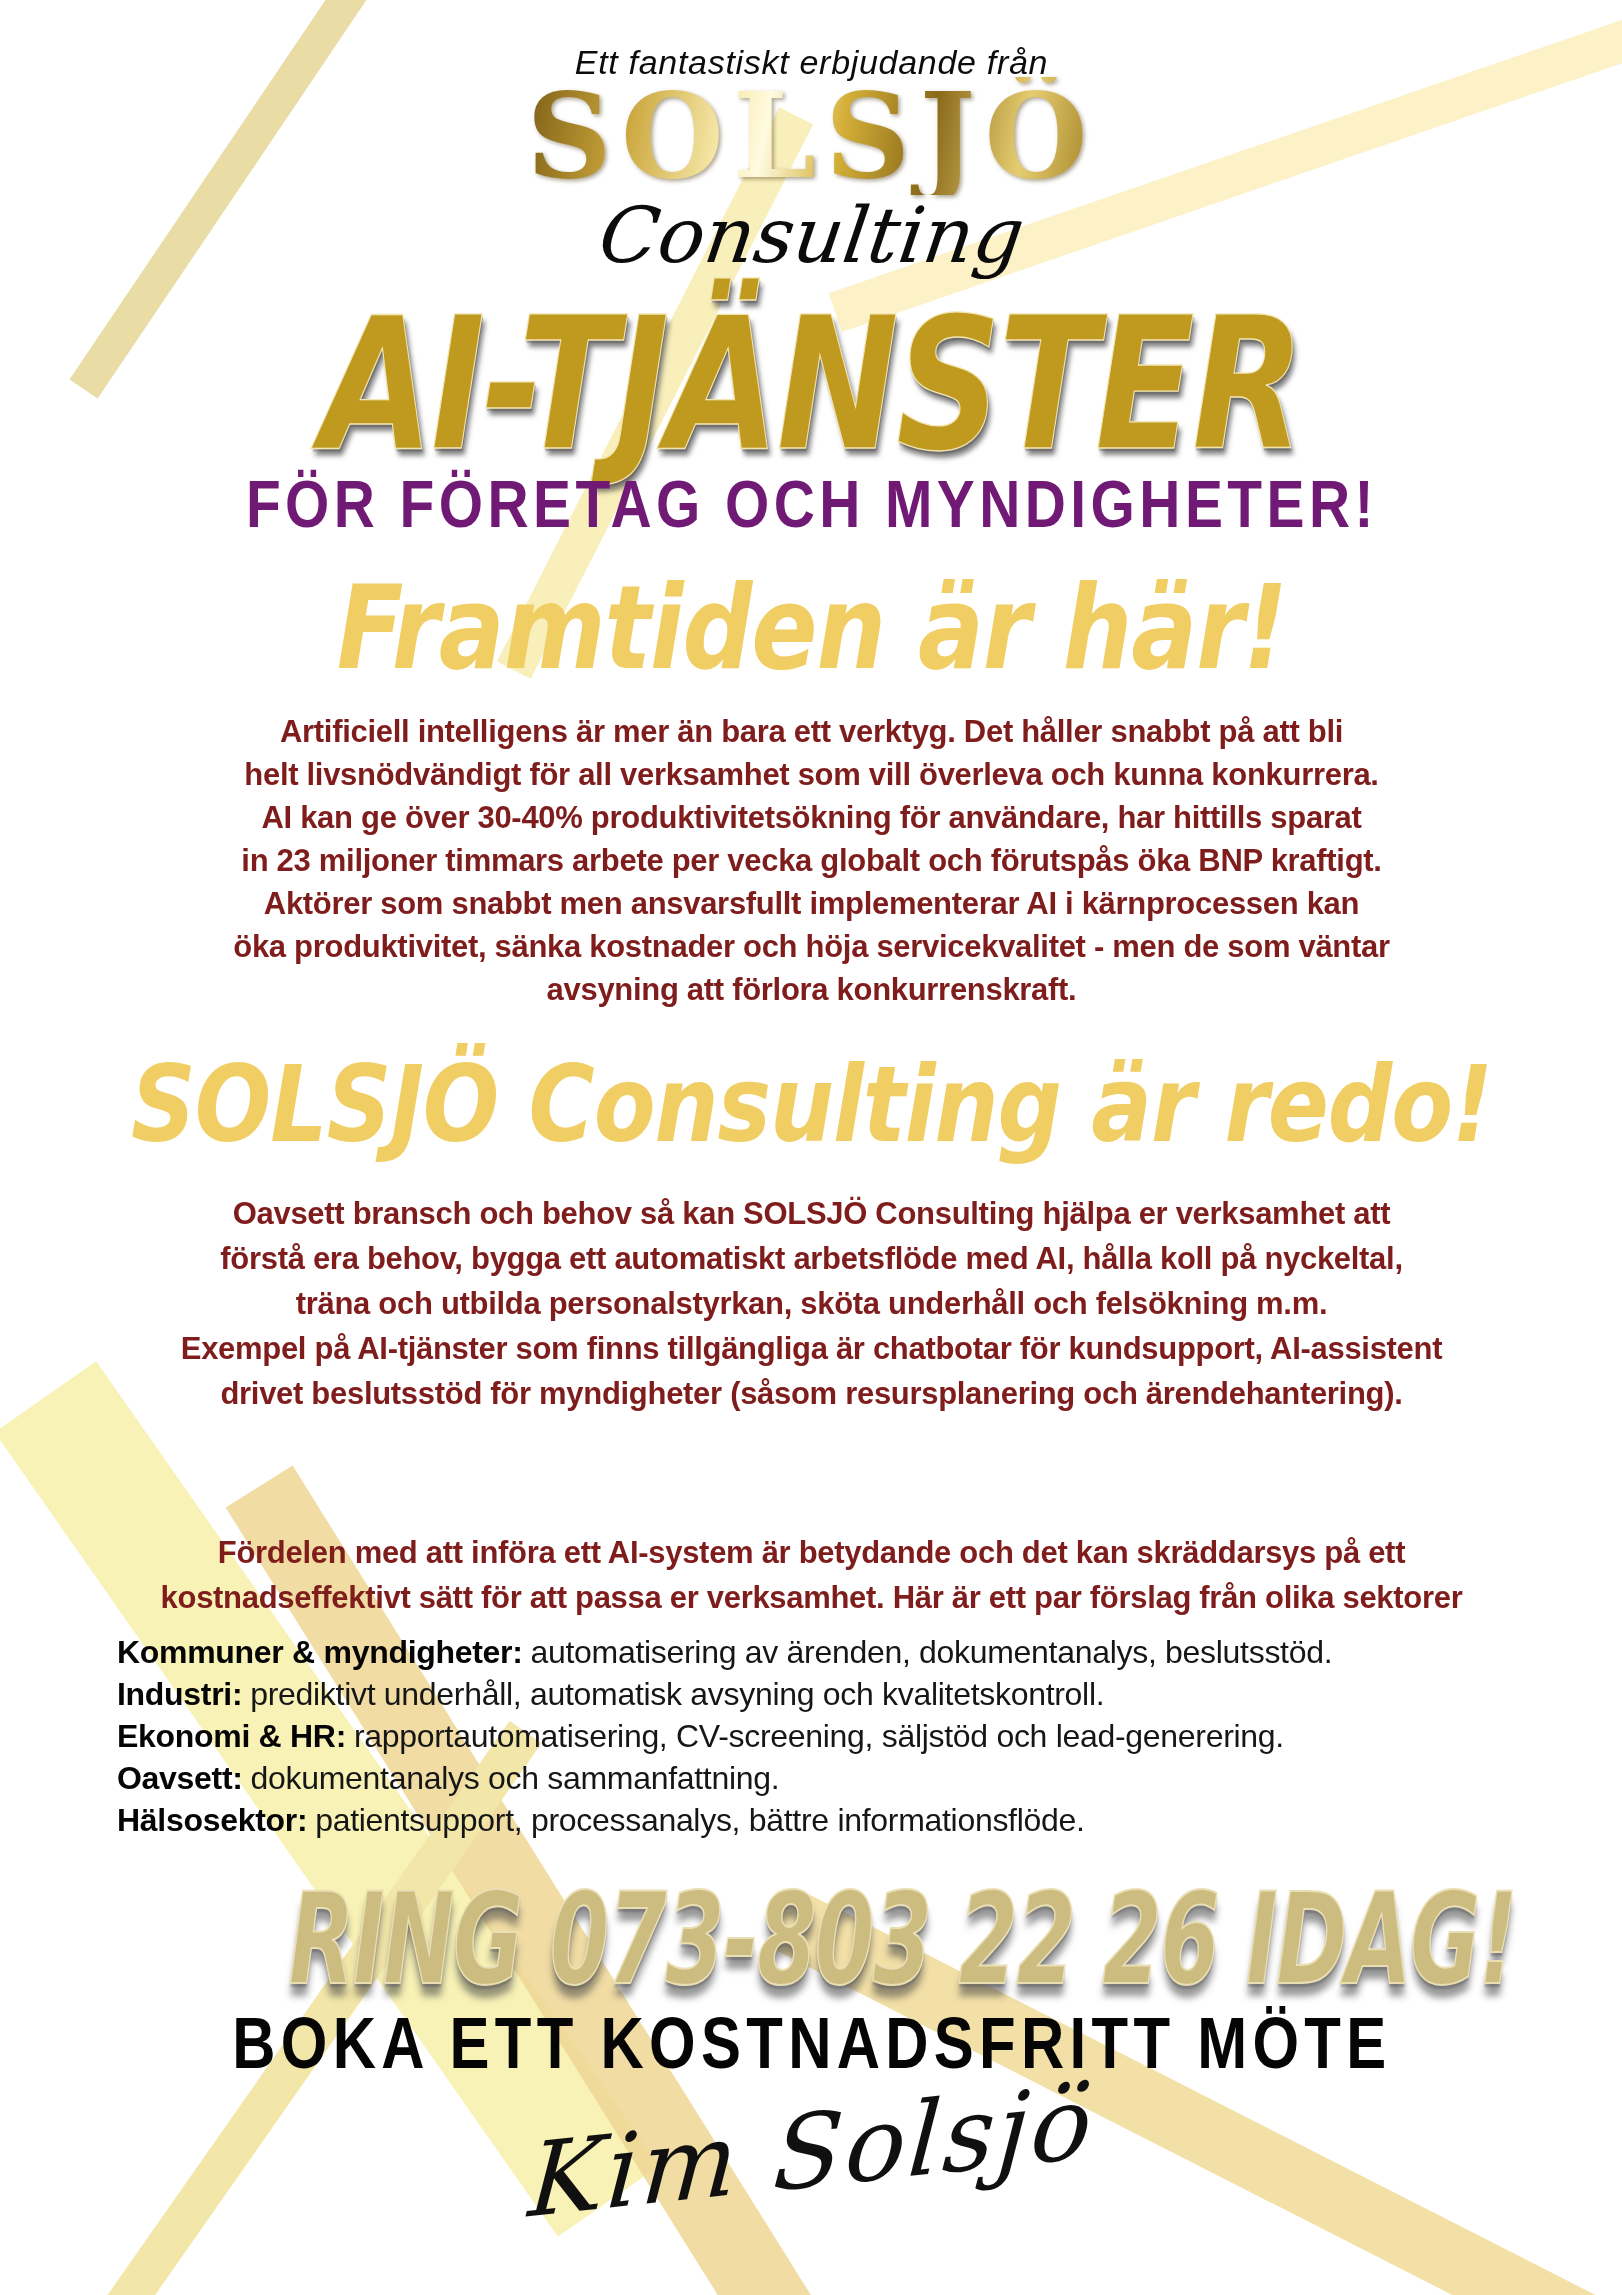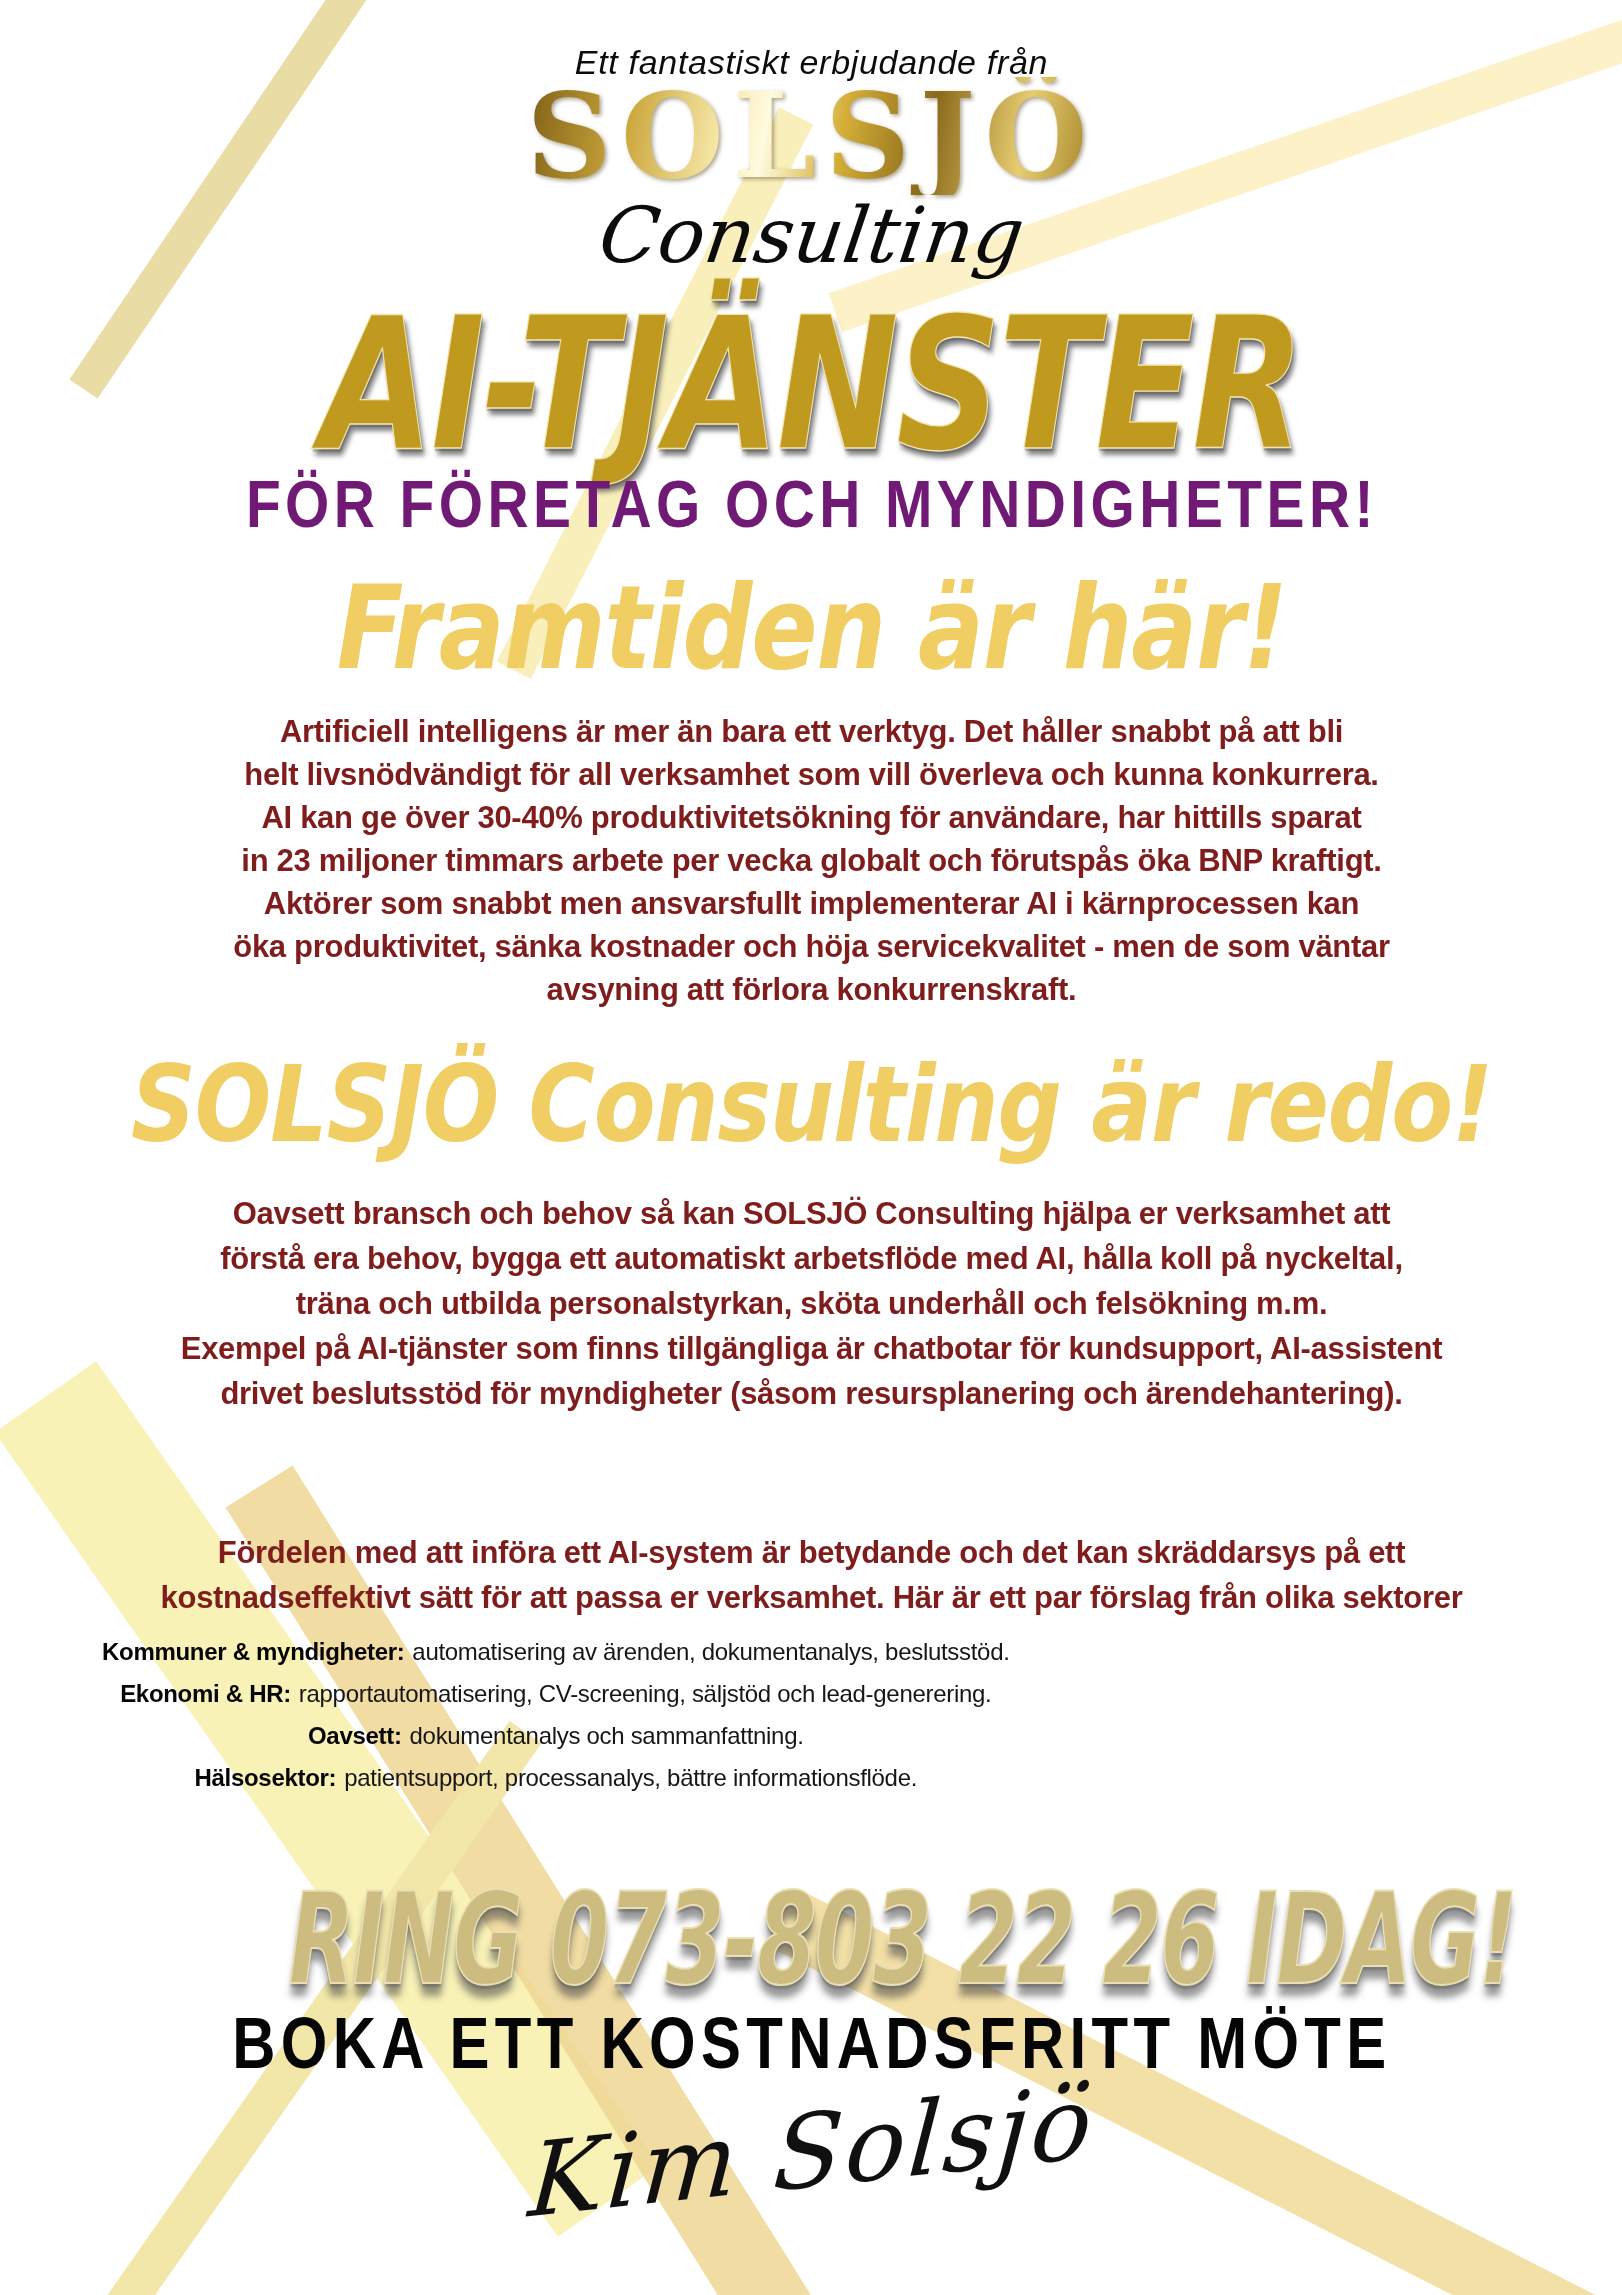--- a/index.html
+++ b/index.html
@@ -56,21 +56,21 @@
   .intro-heading{top:571px;font-size:115px;}
   .intro-heading .condense{transform:scaleX(.85);letter-spacing:-1.3px;}
   .ready-heading{top:1052px;font-size:106px;}
   .ready-heading .condense{transform:scaleX(.85);letter-spacing:-1.3px;}
 
   .para{color:#7f1d1d;font-size:31px;line-height:43px;letter-spacing:-0.3px;font-weight:bold;}
   .intro-para{top:710px;}
   .ready-para{top:1191px;line-height:45px;}
   .benefit-para{top:1530px;line-height:45px;font-size:31px;}
 
-  .sectors{position:absolute;z-index:2;left:102px;top:1631px;text-align:center;font-size:24px;line-height:42px;letter-spacing:-0.3px;}
+  .sectors{position:absolute;z-index:2;left:117px;top:1631px;text-align:left;font-size:32px;line-height:42px;letter-spacing:-0.3px;}
   .sector-label{font-weight:700;color:#050505;margin-right:7.9px;}
   .sector-text{color:#161616;}
 
   .phone{top:1877px;font-family:"DejaVu Sans", sans-serif;font-weight:700;font-style:italic;font-size:126px;line-height:1;color:var(--phone_gold);}
   .phone .condense{
     transform:scaleX(.68);letter-spacing:-2.6px;
     -webkit-text-stroke:2px #eadfb4;
     text-shadow:0 13px 9.2px rgba(70,70,70,.55), 0 3.9px 2.6px rgba(110,110,110,.5);
   }
 
@@ -136,20 +136,23 @@
 <div class="layer para benefit-para">
   <div>Fördelen med att införa ett AI-system är betydande och det kan skräddarsys på ett</div>
   <div>kostnadseffektivt sätt för att passa er verksamhet. Här är ett par förslag från olika sektorer</div>
 </div>
 
 <div class="sectors">
   <div>
     <span class="sector-label">Kommuner &amp; myndigheter:</span><span class="sector-text">automatisering av ärenden, dokumentanalys, beslutsstöd.</span>
   </div>
   <div>
+    <span class="sector-label">Industri:</span><span class="sector-text">prediktivt underhåll, automatisk avsyning och kvalitetskontroll.</span>
+  </div>
+  <div>
     <span class="sector-label">Ekonomi &amp; HR:</span><span class="sector-text">rapportautomatisering, CV-screening, säljstöd och lead-generering.</span>
   </div>
   <div>
     <span class="sector-label">Oavsett:</span><span class="sector-text">dokumentanalys och sammanfattning.</span>
   </div>
   <div>
     <span class="sector-label">Hälsosektor:</span><span class="sector-text">patientsupport, processanalys, bättre informationsflöde.</span>
   </div>
 </div>
 

